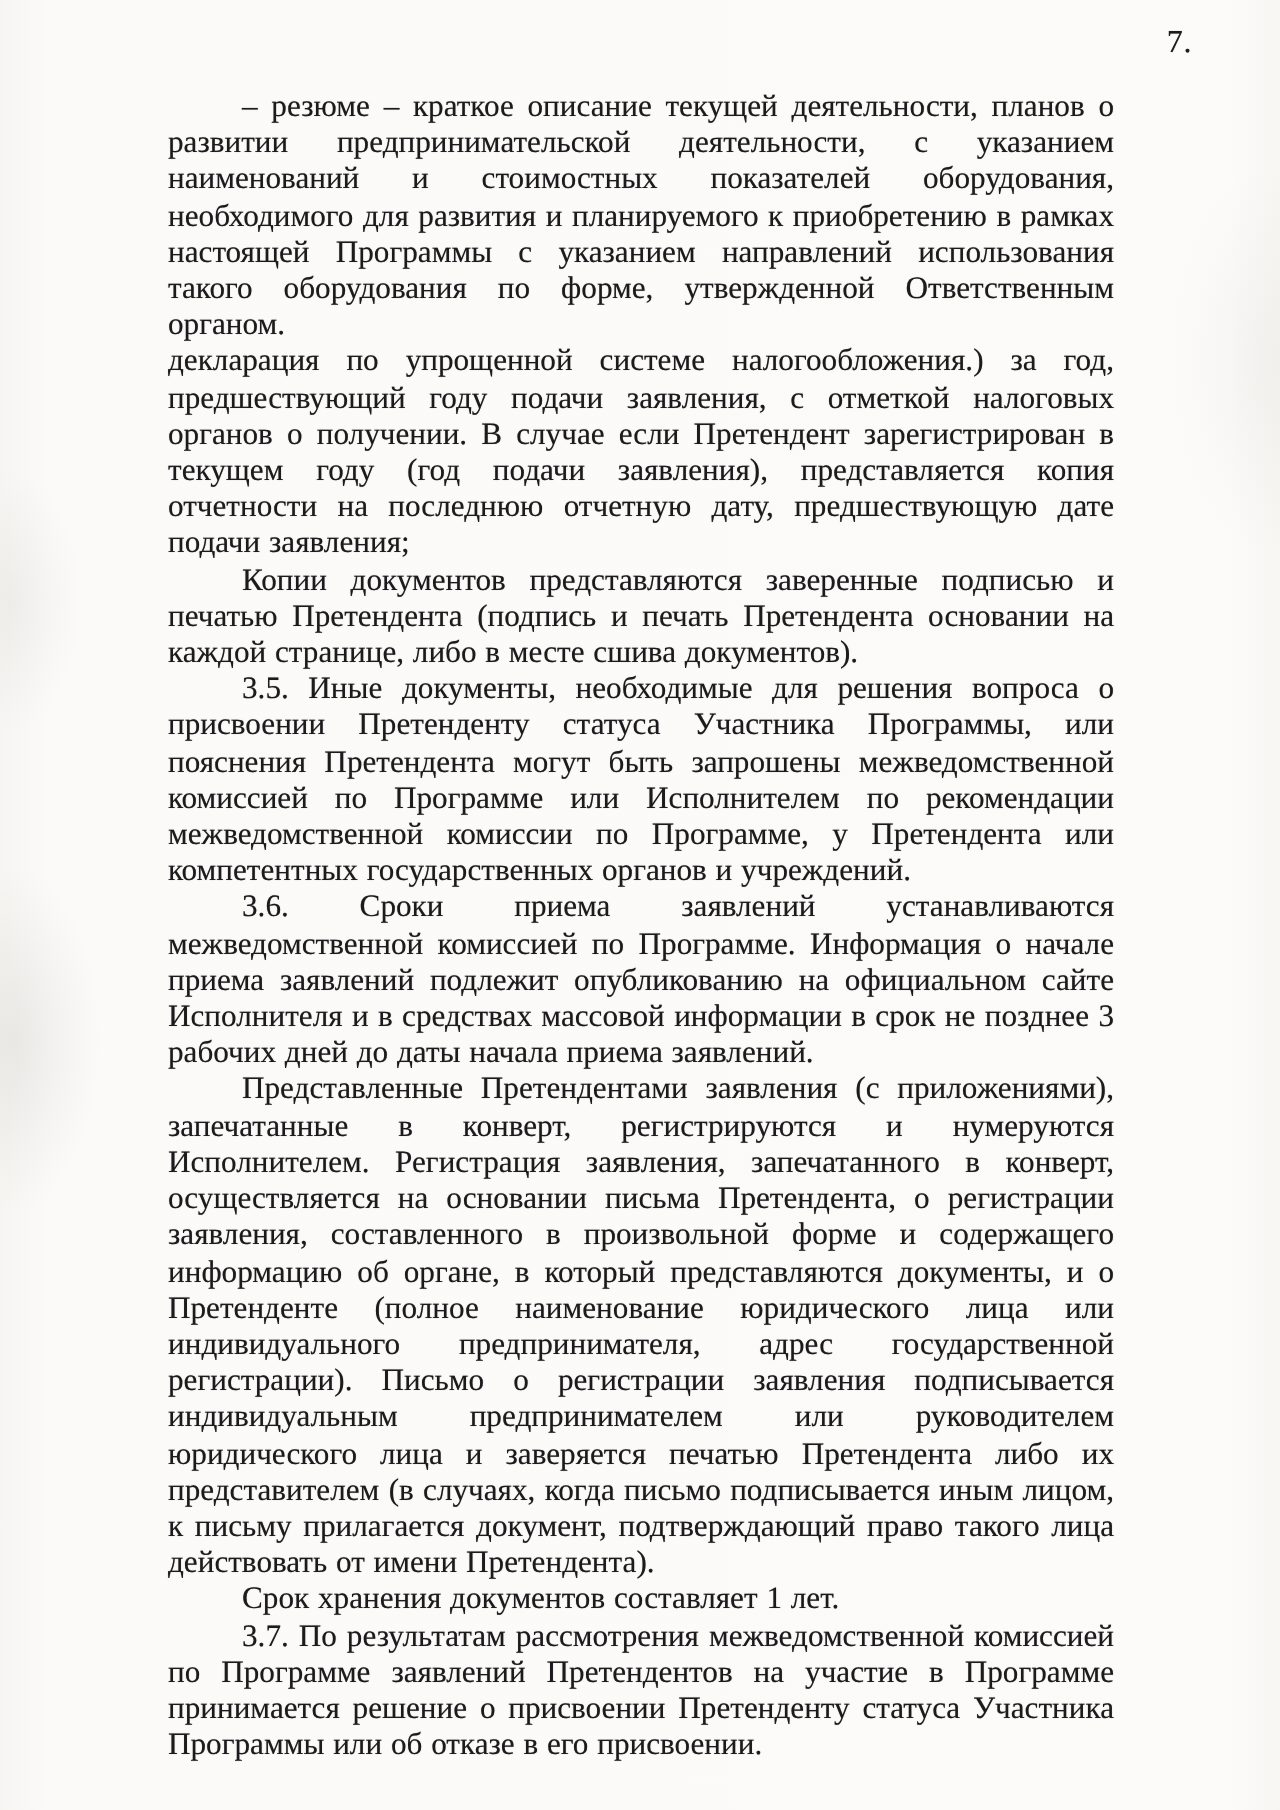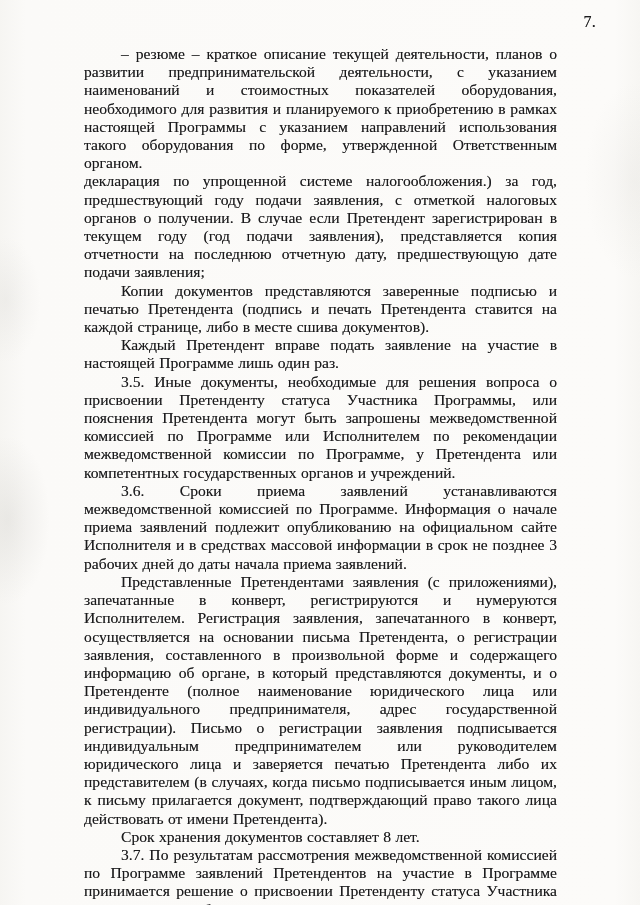--- a/index.html
+++ b/index.html
@@ -52,21 +52,20 @@
   }
 </style>
 </head>
 <body>
 
 <div class="page">
   <div class="page-number">7.</div>
   <div class="doc-body">
       <p class="para indent">– резюме – краткое описание текущей деятельности, планов о развитии предпринимательской деятельности, с указанием наименований и стоимостных показателей оборудования, необходимого для развития и планируемого к приобретению в рамках настоящей Программы с указанием направлений использования такого оборудования по форме, утвержденной Ответственным органом.</p>
       <p class="para">декларация по упрощенной системе налогообложения.) за год, предшествующий году подачи заявления, с отметкой налоговых органов о получении. В случае если Претендент зарегистрирован в текущем году (год подачи заявления), представляется копия отчетности на последнюю отчетную дату, предшествующую дате подачи заявления;</p>
-      <p class="para indent">Копии документов представляются заверенные подписью и печатью Претендента (подпись и печать Претендента ставится на каждой странице, либо в месте сшива документов).</p>
-      <p class="para indent">Каждый Претендент вправе подать заявление на участие в настоящей Программе лишь один раз.</p>
+      <p class="para indent">Копии документов представляются заверенные подписью и печатью Претендента (подпись и печать Претендента основании на каждой странице, либо в месте сшива документов).</p>
       <p class="para indent">3.5. Иные документы, необходимые для решения вопроса о присвоении Претенденту статуса Участника Программы, или пояснения Претендента могут быть запрошены межведомственной комиссией по Программе или Исполнителем по рекомендации межведомственной комиссии по Программе, у Претендента или компетентных государственных органов и учреждений.</p>
       <p class="para indent">3.6. Сроки приема заявлений устанавливаются межведомственной комиссией по Программе. Информация о начале приема заявлений подлежит опубликованию на официальном сайте Исполнителя и в средствах массовой информации в срок не позднее 3 рабочих дней до даты начала приема заявлений.</p>
       <p class="para indent">Представленные Претендентами заявления (с приложениями), запечатанные в конверт, регистрируются и нумеруются Исполнителем. Регистрация заявления, запечатанного в конверт, осуществляется на основании письма Претендента, о регистрации заявления, составленного в произвольной форме и содержащего информацию об органе, в который представляются документы, и о Претенденте (полное наименование юридического лица или индивидуального предпринимателя, адрес государственной регистрации). Письмо о регистрации заявления подписывается индивидуальным предпринимателем или руководителем юридического лица и заверяется печатью Претендента либо их представителем (в случаях, когда письмо подписывается иным лицом, к письму прилагается документ, подтверждающий право такого лица действовать от имени Претендента).</p>
-      <p class="para indent">Срок хранения документов составляет 8 лет.</p>
+      <p class="para indent">Срок хранения документов составляет 1 лет.</p>
       <p class="para indent">3.7. По результатам рассмотрения межведомственной комиссией по Программе заявлений Претендентов на участие в Программе принимается решение о присвоении Претенденту статуса Участника Программы или об отказе в его присвоении.</p>
     </div>
 </div>
 
 </body></html>

